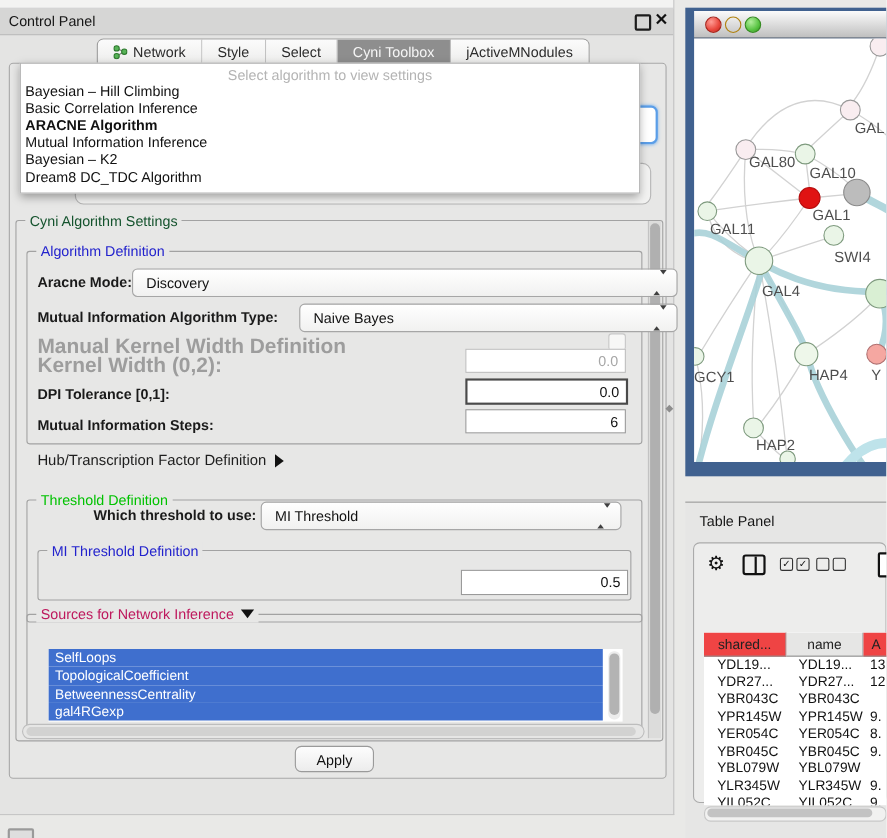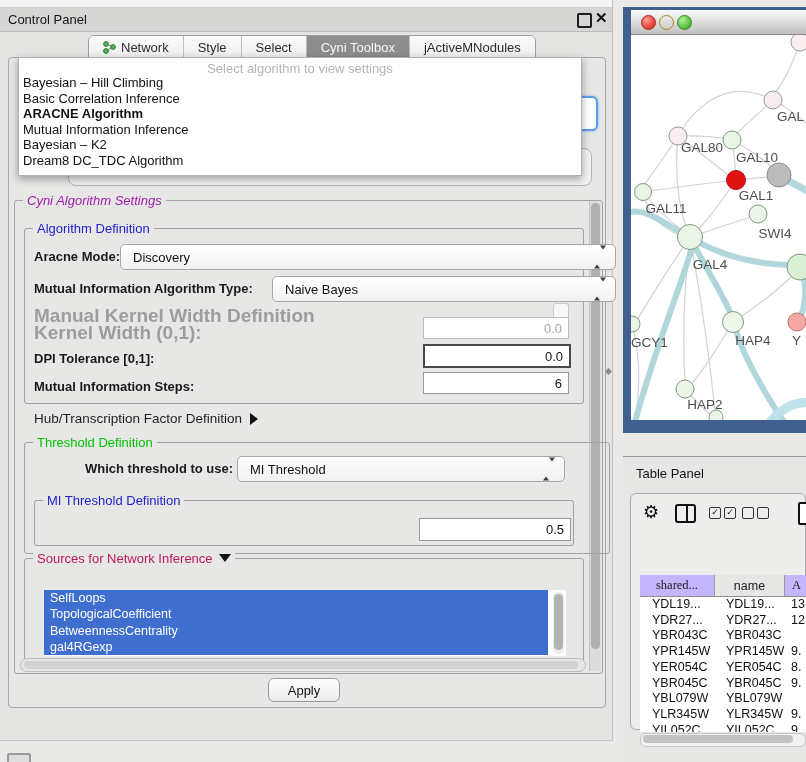--- a/index.html
+++ b/index.html
@@ -82,21 +82,21 @@
   #tp-panel{left:7px;top:36px;width:174px;height:235px;background:#ededec;border:1px solid #ababab;border-radius:6px;}
   .tp-icon{position:absolute;color:#111;}
   .colicon{width:17px;height:15px;border:2px solid #111;border-radius:3px;}
   .colicon div{position:absolute;left:50%;top:0;width:2px;height:100%;background:#111;}
   .cbpair{display:flex;gap:3px;}
   .cb{width:10px;height:10px;border:1.5px solid #333;border-radius:2px;font-size:9px;line-height:9px;text-align:center;color:#111;}
   .pageicon{width:14px;height:19px;border:2px solid #111;border-radius:2px;background:#fff;}
 
   #tp-table{left:9px;top:81px;width:168px;height:157px;background:#fff;overflow:hidden;}
   .th{position:absolute;top:0;height:21px;border-right:1px solid #9e9e9e;border-bottom:1px solid #8f8f8f;display:flex;align-items:center;justify-content:center;font-size:12.5px;color:#222;background:#e6e6e5;}
-  .th.hl{background:#c4b5fd;font-family:Liberation Serif, serif;}
+  .th.hl{background:#ef4444;}
   .trow{position:absolute;left:0;width:168px;height:15.7px;display:flex;font-size:12.5px;color:#111;}
   .td{overflow:hidden;white-space:nowrap;}
   #tp-hscroll{left:9px;top:239px;width:164px;height:12px;background:#f1f1f0;border:1px solid #c7c7c7;border-radius:6px;}
   #tp-hthumb{left:2px;top:1px;width:150px;height:8px;background:#c3c3c3;border-radius:5px;}
 
   #dock-mini{left:7px;top:753px;width:20px;height:14px;border:2px solid #9a9a9a;background:#dedede;border-radius:2px;}
   #grip{left:606px;top:369px;width:5px;height:5px;background:#8d8d8d;transform:rotate(45deg);}
 </style>
 </head>
 <body>
@@ -147,21 +147,21 @@
       <div id="popup-prompt" class="abs">Select algorithm to view settings</div>
       <div class="pop-item" style="top:17px;">Bayesian – Hill Climbing</div>
       <div class="pop-item" style="top:32.6px;">Basic Correlation Inference</div>
       <div class="pop-item bold" style="top:48.2px;">ARACNE Algorithm</div>
       <div class="pop-item" style="top:63.8px;">Mutual Information Inference</div>
       <div class="pop-item" style="top:79.4px;">Bayesian – K2</div>
       <div class="pop-item" style="top:95px;">Dream8 DC_TDC Algorithm</div>
     </div>
 
     <div class="gbox" style="left:14px;top:200px;width:587px;height:472px;">
-      <div class="gbox-label" style="color:#a21caf;font-style:italic;">Cyni Algorithm Settings</div>
+      <div class="gbox-label" style="color:#14532d;">Cyni Algorithm Settings</div>
     </div>
 
     <div class="sb-v" style="left:589px;top:201px;width:11px;height:470px;">
       <div class="sb-thumb" style="left:1px;top:2px;width:9px;height:446px;"></div>
     </div>
 
     <div class="gbox" style="left:24px;top:228px;width:558px;height:174px;">
       <div class="gbox-label lbl-blue">Algorithm Definition</div>
     </div>
     <div class="abs boldlbl" style="left:34px;top:249px;">Aracne Mode:</div>
@@ -169,32 +169,32 @@
       <span>Discovery</span>
       <span class="arrows"><span class="tri-up"></span><span class="tri-dn"></span></span>
     </div>
     <div class="abs boldlbl" style="left:34px;top:281px;">Mutual Information Algorithm Type:</div>
     <div class="combo" style="left:272px;top:276px;width:306px;height:24px;">
       <span>Naive Bayes</span>
       <span class="arrows"><span class="tri-up"></span><span class="tri-dn"></span></span>
     </div>
     <div class="abs graylbl" style="left:34px;top:305px;">Manual Kernel Width Definition</div>
     <div class="checkbox" style="left:553px;top:303px;"></div>
-    <div class="abs graylbl" style="left:34px;top:322px;">Kernel Width (0,1):</div>
+    <div class="abs graylbl" style="left:34px;top:322px;">Kernel Width (0,2):</div>
     <div class="field disabled" style="left:423px;top:317px;width:132px;height:20px;">0.0</div>
     <div class="abs boldlbl" style="left:34px;top:351px;">DPI Tolerance [0,1]:</div>
     <div class="field focus" style="left:423px;top:344px;width:132px;height:20px;">0.0</div>
     <div class="abs boldlbl" style="left:34px;top:379px;">Mutual Information Steps:</div>
     <div class="field" style="left:423px;top:372px;width:132px;height:20px;">6</div>
 
     <div class="abs" style="left:34px;top:411px;font-size:13.5px;color:#1e1e1e;">
       <span>Hub/Transcription Factor Definition</span><span class="tri-right"></span>
     </div>
 
-    <div class="gbox" style="left:24px;top:442px;width:558px;height:110px;padding-left:26px;">
+    <div class="gbox" style="left:24px;top:454px;width:558px;height:110px;">
       <div class="gbox-label lbl-green">Threshold Definition</div>
     </div>
     <div class="abs boldlbl" style="left:85px;top:461px;">Which threshold to use:</div>
     <div class="combo" style="left:237px;top:456px;width:290px;height:24px;">
       <span>MI Threshold</span>
       <span class="arrows"><span class="tri-up"></span><span class="tri-dn"></span></span>
     </div>
     <div class="gbox" style="left:34px;top:500px;width:538px;height:44px;">
       <div class="gbox-label lbl-blue">MI Threshold Definition</div>
     </div>

